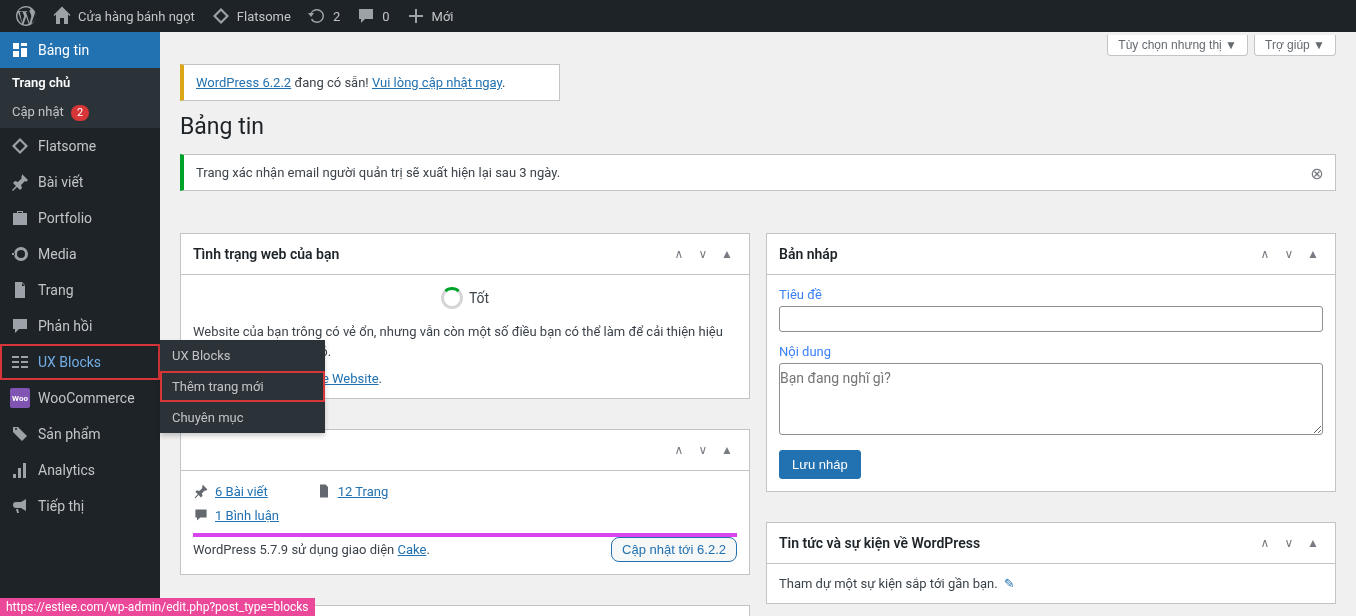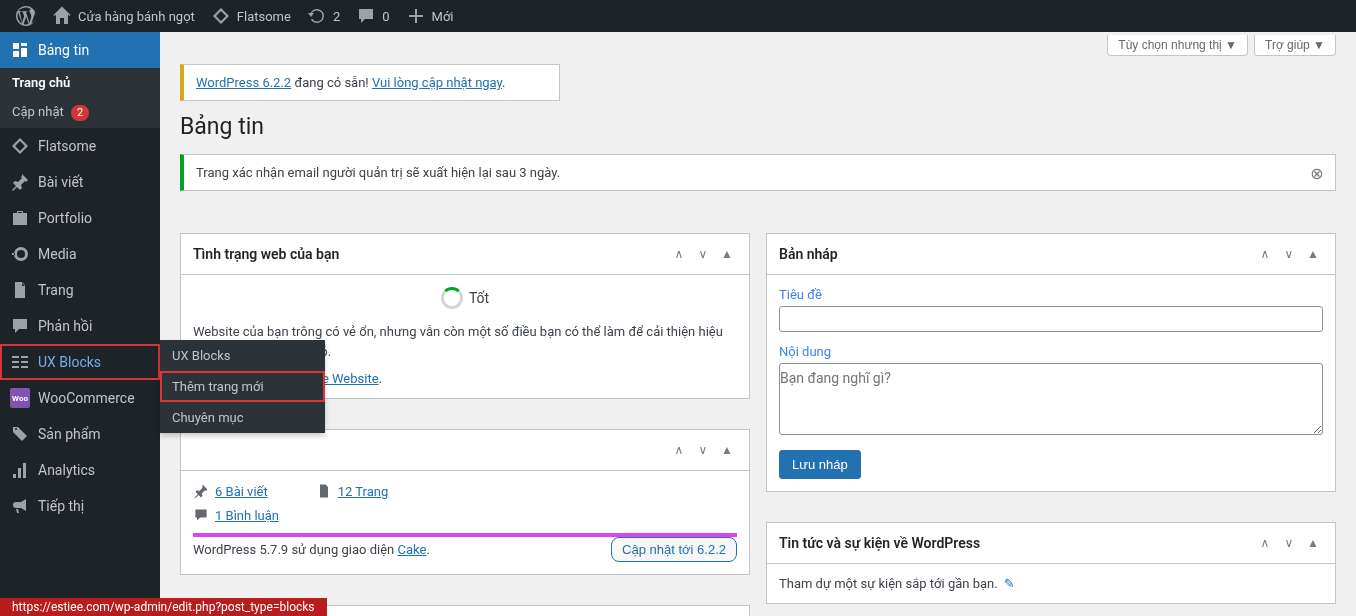--- a/index.html
+++ b/index.html
@@ -63,21 +63,21 @@
 .btn-sec { border: 1px solid #2271b1; color: #2271b1; background: #f6f7f7; padding: 4px 10px; border-radius: 8px; cursor: pointer; font-size: 13px; }
 
 .draft label { display: block; font-size: 13px; margin-bottom: 4px; color: #3b82f6; }
 .draft input[type=text] { width: 100%; padding: 4px 8px; border: 1px solid #8c8f94; border-radius: 3px; font-size: 14px; margin-bottom: 12px; }
 .draft textarea { width: 100%; height: 72px; padding: 6px 0; border: 1px solid #8c8f94; border-radius: 3px; font-size: 14px; resize: vertical; font-family: inherit; margin-bottom: 12px; }
 .btn-primary { background: #2271b1; color: #fff; border: 1px solid #2271b1; padding: 6px 12px; border-radius: 3px; cursor: pointer; font-size: 13px; }
 
 .events { display: flex; align-items: center; gap: 6px; }
 .pencil { color: #2271b1; }
 
-.status-url { position: absolute; left: 0; bottom: 0; background: #b91c1c; color: #fff; font-size: 12px; padding: 2px 12px; z-index: 200; }
+.status-url { position: absolute; left: 0; bottom: 0; background: #ec4899; color: #fff; font-size: 12px; padding: 2px 6px; z-index: 200; }
 
 .woo-badge { width: 20px; height: 16px; background: #7f54b3; color: #fff; font-size: 8px; font-weight: bold; display: flex; align-items: center; justify-content: center; border-radius: 2px; }
 </style>
 </head>
 <body>
 
 <div class="admin-bar">
   <div class="admin-bar-left">
     <div class="ab-item">
       <svg viewBox="0 0 20 20">

